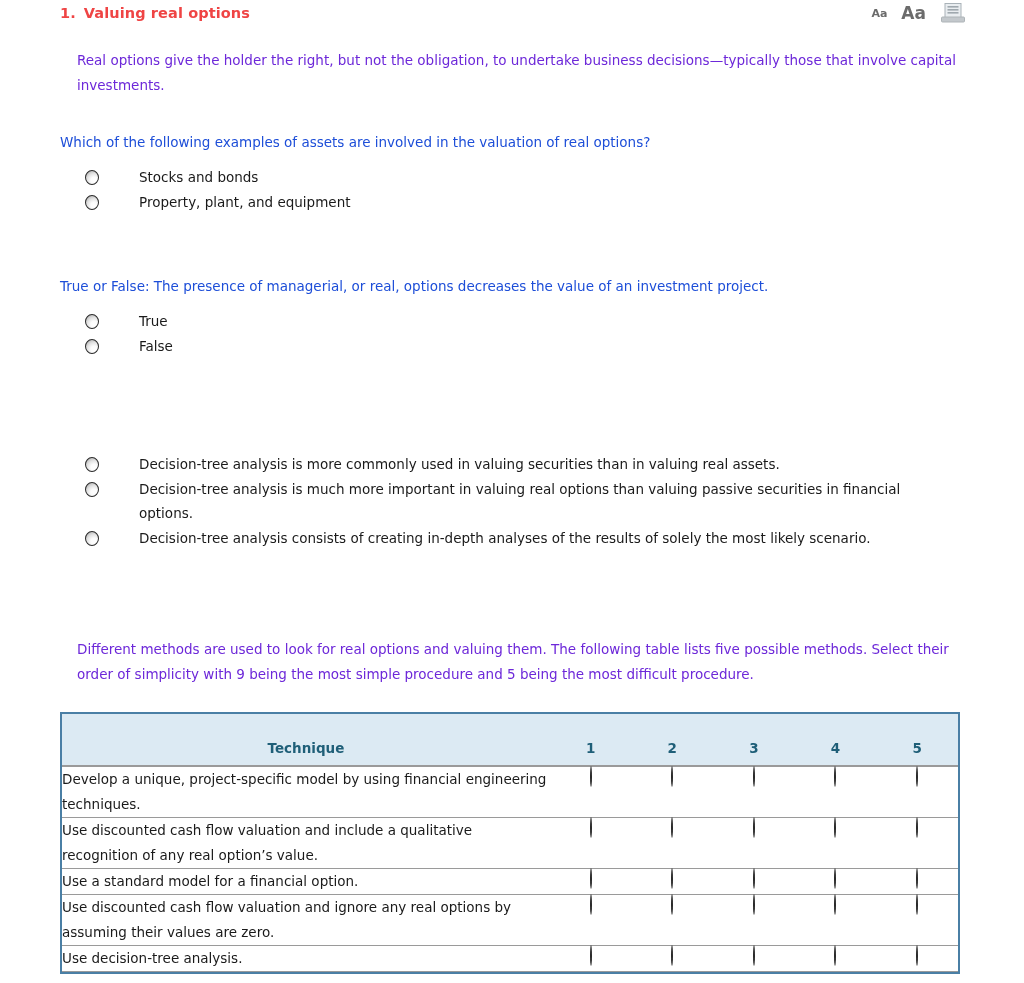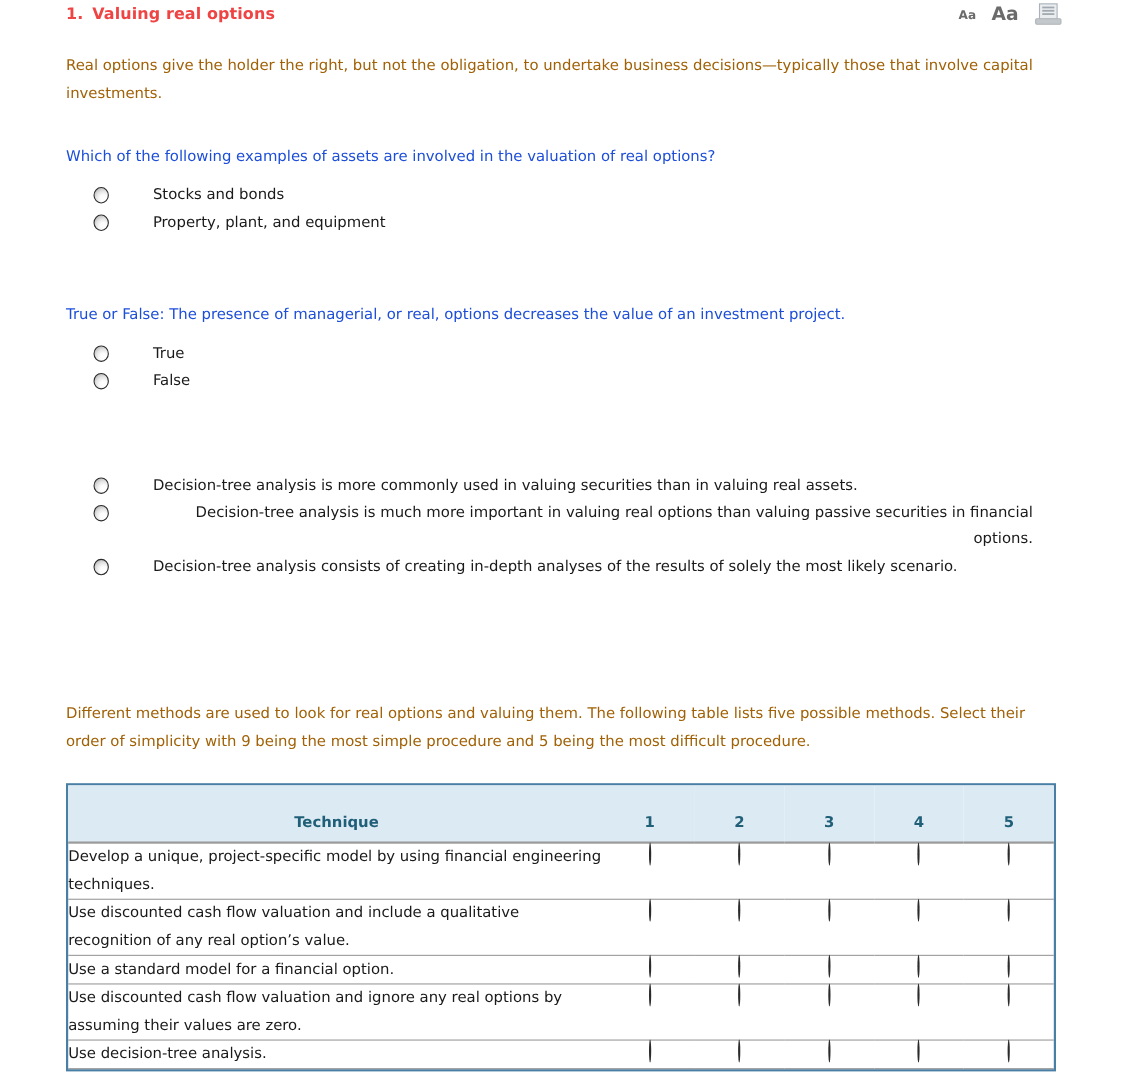--- a/index.html
+++ b/index.html
@@ -61,21 +61,22 @@
     height: 22px;
     display: inline-block;
     position: relative;
   }
 
   
   .para {
     position: absolute;
     font-size: 13.5px;
     line-height: 25px;
-    color: #a16207;
+    color: #6d28d9;
+    margin-left: 17px;
   }
   .qtext {
     position: absolute;
     font-size: 13.5px;
     line-height: 25px;
     color: #1d4ed8;
   }
 
   
   .options {
@@ -206,21 +207,21 @@
     <div class="opt-row">
       <span class="radio"></span>
       <span class="opt-label">True</span>
     </div>
     <div class="opt-row">
       <span class="radio"></span>
       <span class="opt-label">False</span>
     </div>
   </div>
 
-  <div class="options" style="top:429px; width:880px;text-align:right;">
+  <div class="options" style="top:452px; width:880px;">
     <div class="opt-row">
       <span class="radio"></span>
       <span class="opt-label">Decision-tree analysis is more commonly used in valuing securities than in valuing real assets.</span>
     </div>
     <div class="opt-row">
       <span class="radio"></span>
       <span class="opt-label" style="max-width:800px;">Decision-tree analysis is much more important in valuing real options than valuing passive securities in financial options.</span>
     </div>
     <div class="opt-row">
       <span class="radio"></span>

